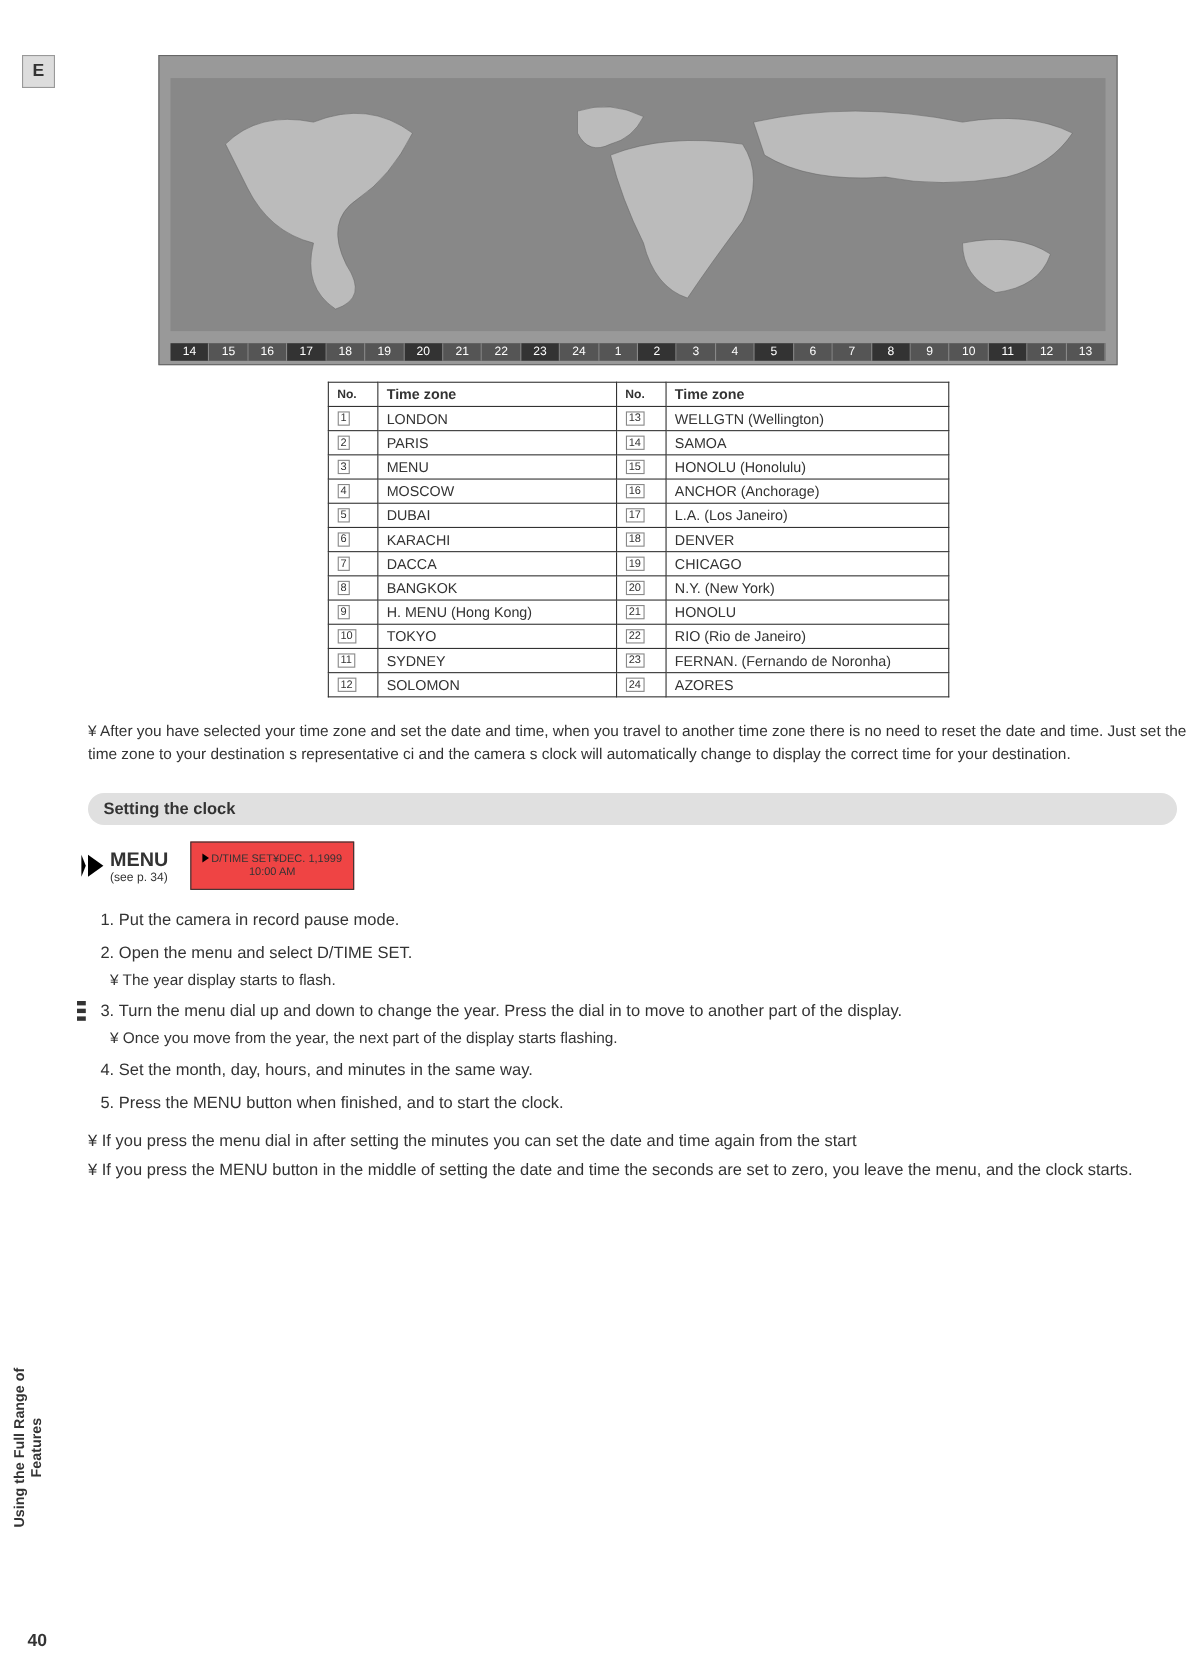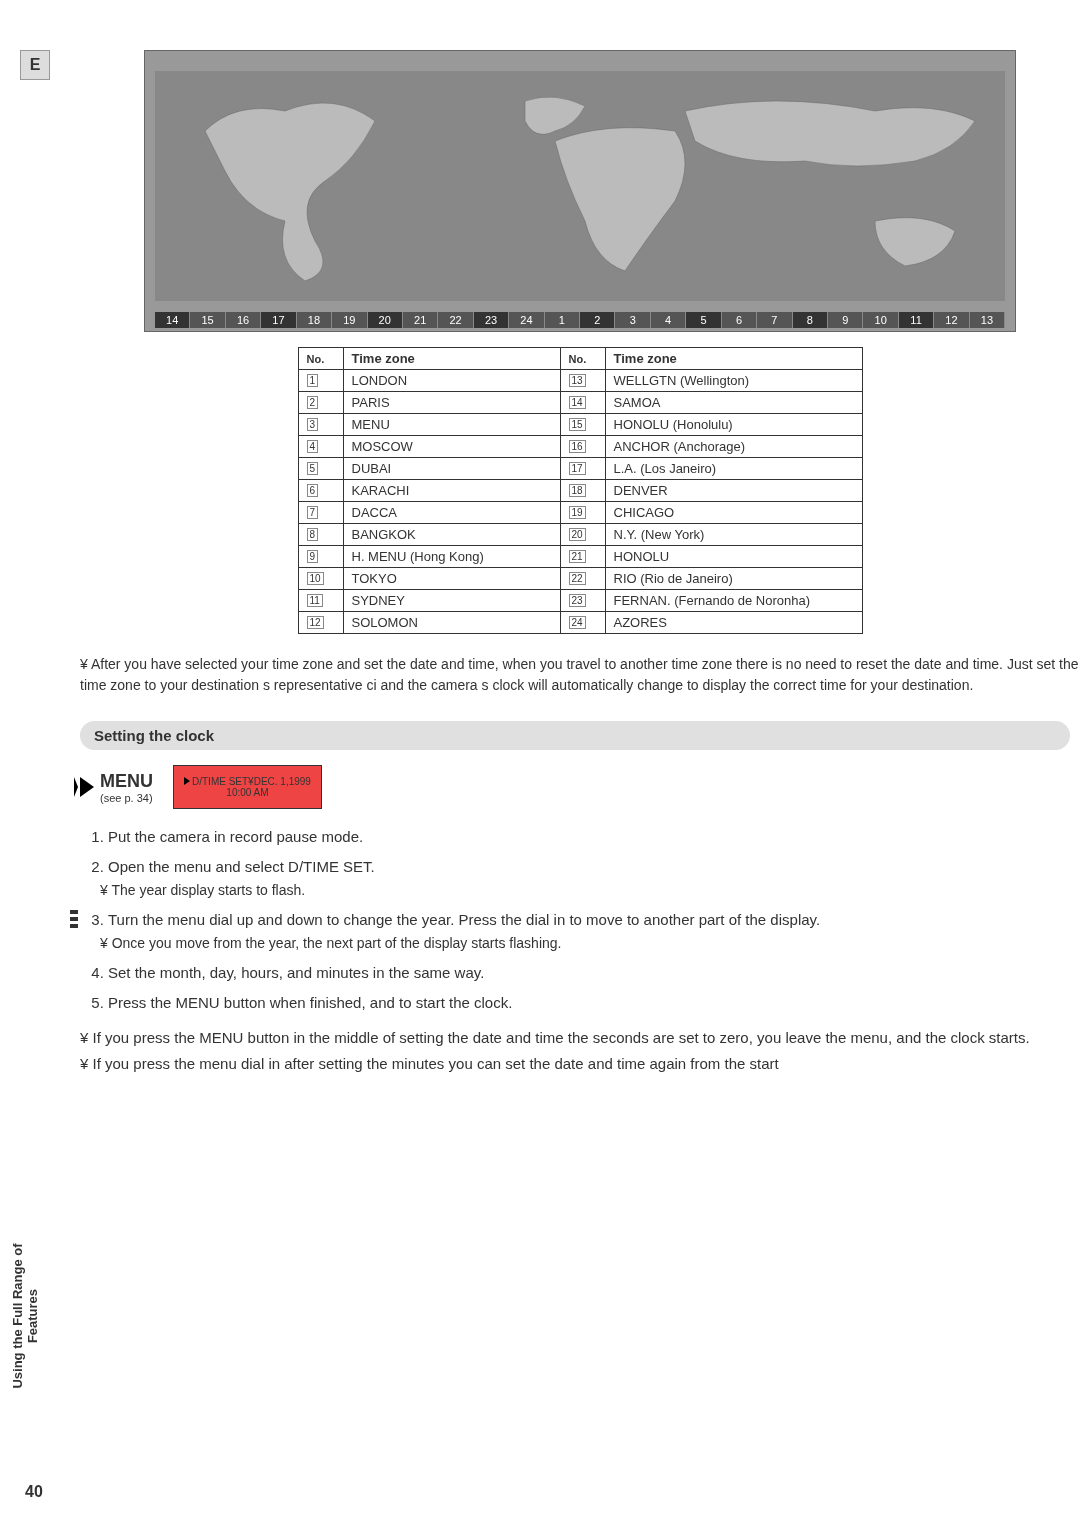--- a/index.html
+++ b/index.html
@@ -198,18 +198,18 @@
       <div class="sub-note">¥ The year display starts to flash.</div>
     </li>
     <li><span>Turn the menu dial up and down to change the year. Press the dial in to move to another part of the display.</span>
       <div class="sub-note">¥ Once you move from the year, the next part of the display starts flashing.</div>
     </li>
     <li>Set the month, day, hours, and minutes in the same way.</li>
     <li>Press the MENU button when finished, and to start the clock.</li>
   </ol>
 
   <div class="notes-bottom">
+    <div>¥ If you press the menu dial in after setting the minutes you can set the date and time again from the start</div>
     <div>¥ If you press the MENU button in the middle of setting the date and time the seconds are set to zero, you leave the menu, and the clock starts.</div>
-    <div>¥ If you press the menu dial in after setting the minutes you can set the date and time again from the start</div>
   </div>
 
   <div class="page-num">40</div>
 </div>
 
 </body></html>

